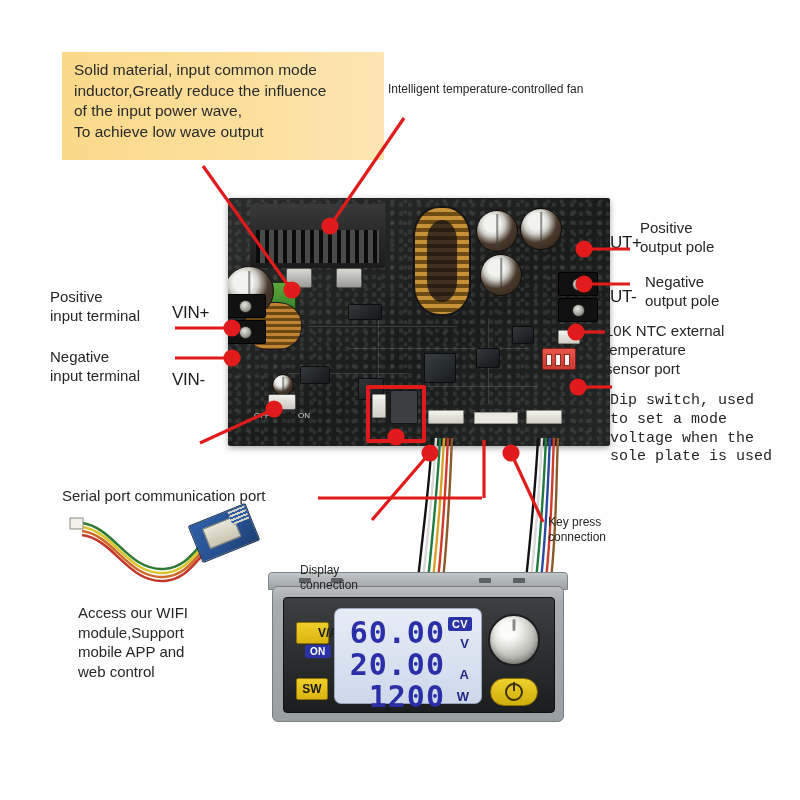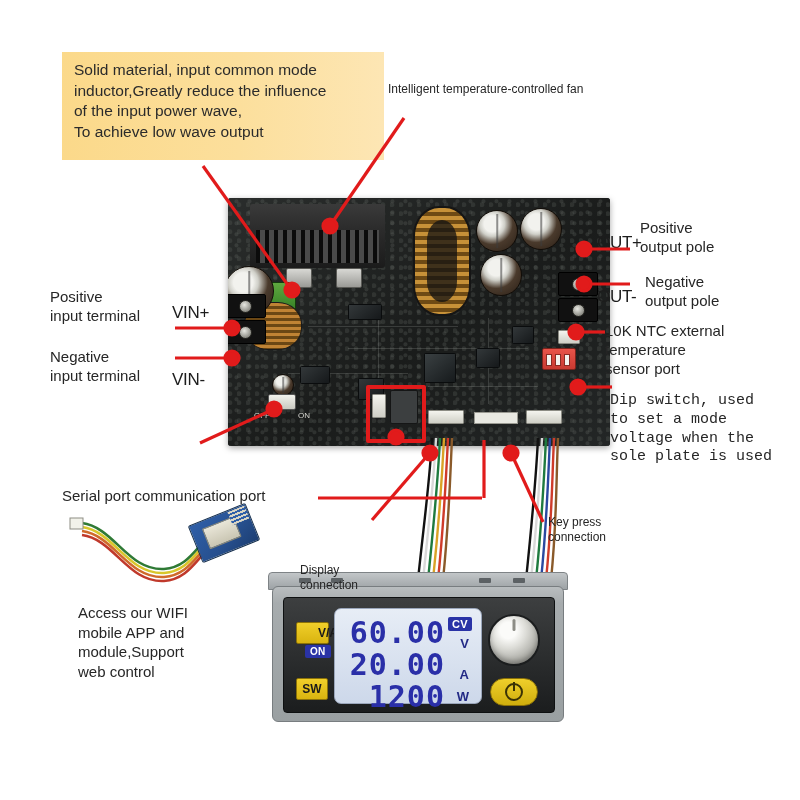--- a/index.html
+++ b/index.html
@@ -477,22 +477,22 @@
     <div>connection</div>
   </div>
 
   <div class="callout bigger" style="left:548px; top:515px; width:150px;">
     <div>Key press</div>
     <div>connection</div>
   </div>
 
   <div class="callout" style="left:78px; top:603px; width:180px; font-size:15px; line-height:1.3;">
     <div>Access our WIFI</div>
+    <div>module,Support</div>
     <div>mobile APP and</div>
-    <div>module,Support</div>
     <div>web control</div>
   </div>
 
   <svg class="leaders" viewBox="0 0 800 800">
     <g stroke="#e11b1b" stroke-width="3.2" fill="#e11b1b">
 
       <line x1="203" y1="166" x2="290" y2="288"></line>
       <circle cx="292" cy="290" r="7"></circle>
 
       <line x1="404" y1="118" x2="332" y2="223"></line>

